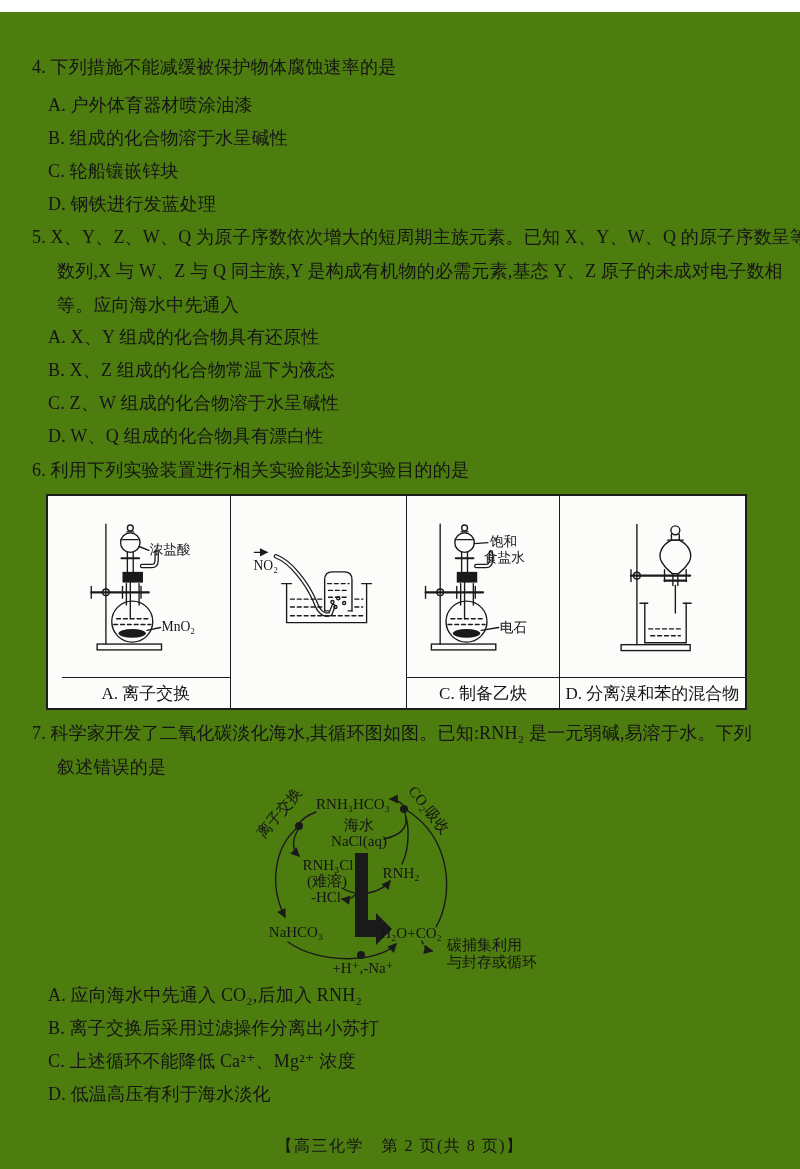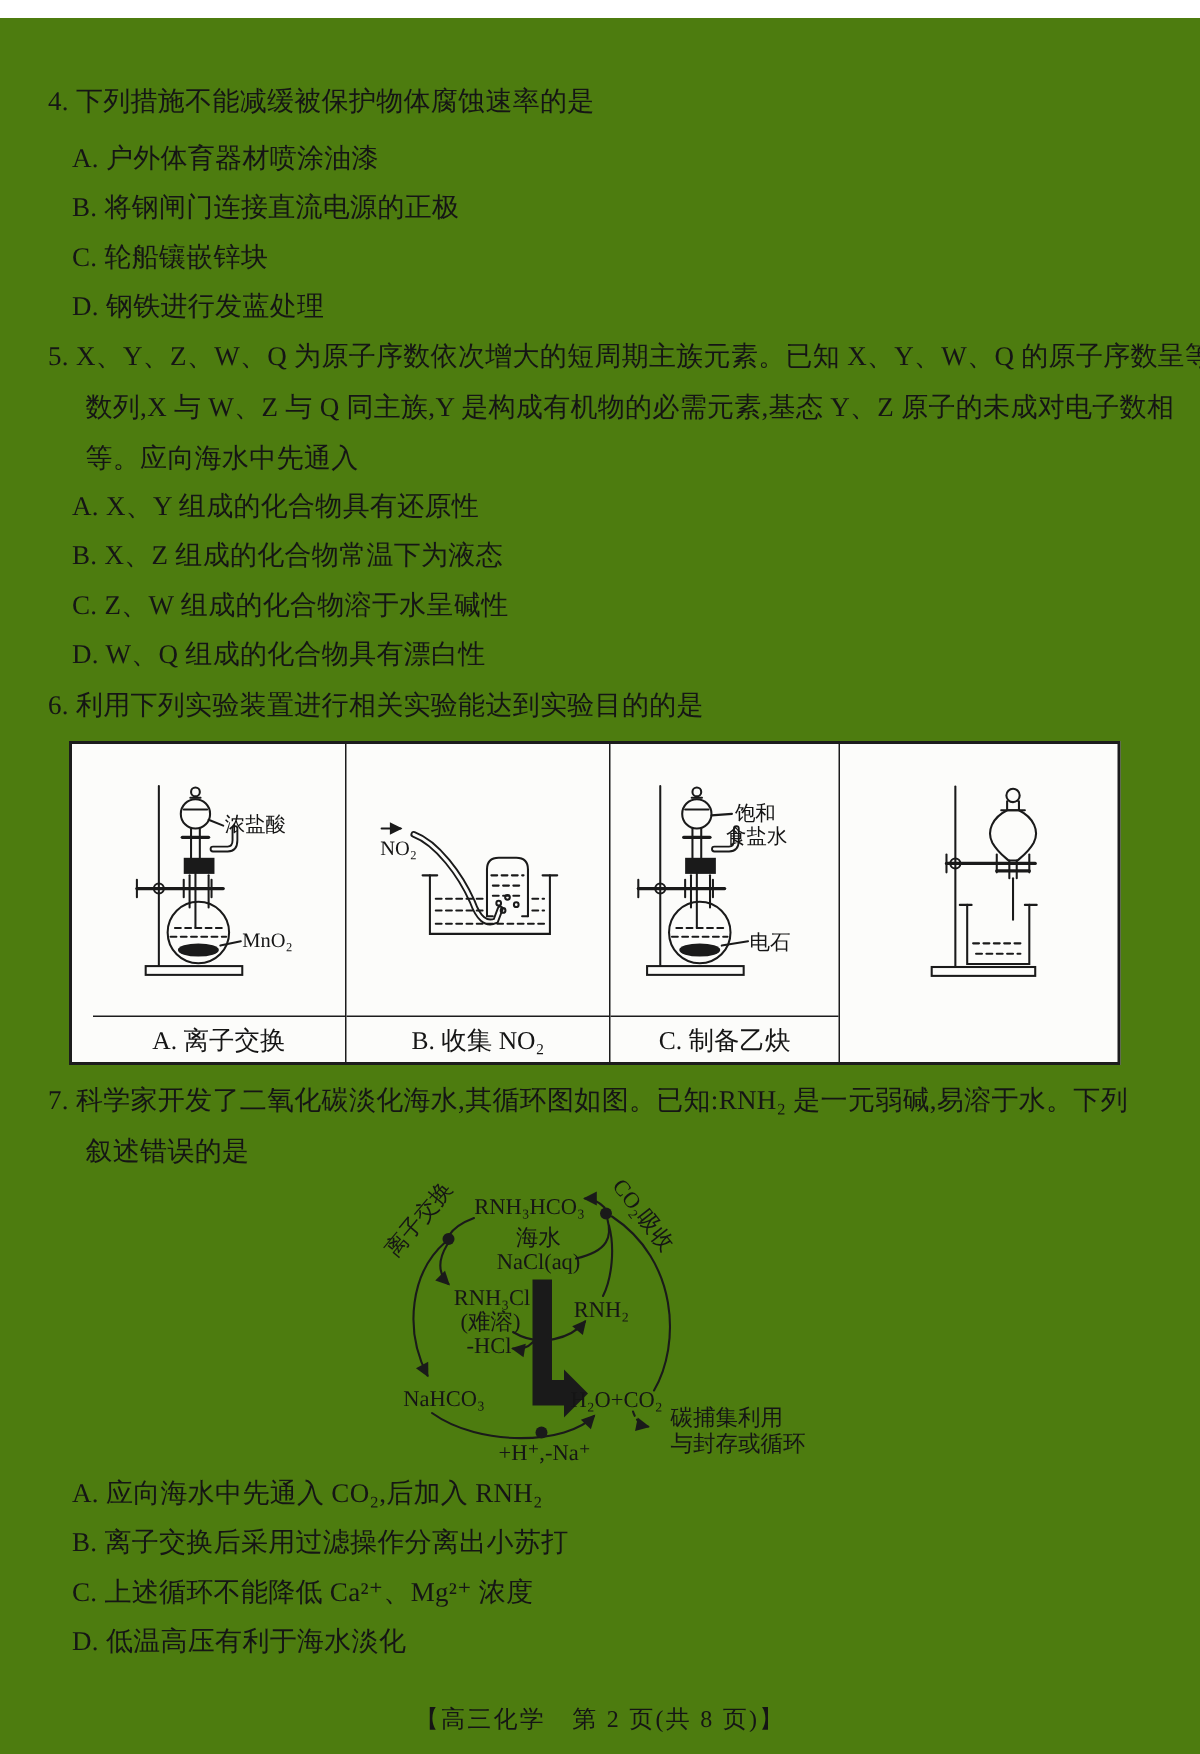--- a/index.html
+++ b/index.html
@@ -34,21 +34,21 @@
   .lbl14{font-size:14px;}
   .lbl15{font-size:15px;}
 </style>
 </head>
 <body>
 
 <div class="page">
 
   <div class="line" style="left:32px;top:44px;">4. 下列措施不能减缓被保护物体腐蚀速率的是</div>
   <div class="line" style="left:48px;top:82px;">A. 户外体育器材喷涂油漆</div>
-  <div class="line" style="left:48px;top:115px;">B. 将钢闸门连接直流电源的正极</div>
+  <div class="line" style="left:48px;top:115px;">B. 组成的化合物溶于水呈碱性</div>
   <div class="line" style="left:48px;top:148px;">C. 轮船镶嵌锌块</div>
   <div class="line" style="left:48px;top:181px;">D. 钢铁进行发蓝处理</div>
 
   <div class="line" style="left:32px;top:214px;">5. X、Y、Z、W、Q 为原子序数依次增大的短周期主族元素。已知 X、Y、W、Q 的原子序数呈等差</div>
   <div class="line" style="left:57px;top:248px;">数列,X 与 W、Z 与 Q 同主族,Y 是构成有机物的必需元素,基态 Y、Z 原子的未成对电子数相</div>
   <div class="line" style="left:57px;top:282px;">等。应向海水中先通入</div>
   <div class="line" style="left:48px;top:314px;">A. X、Y 组成的化合物具有还原性</div>
   <div class="line" style="left:48px;top:380px;">C. Z、W 组成的化合物溶于水呈碱性</div>
   <div class="line" style="left:48px;top:347px;">B. X、Z 组成的化合物常温下为液态</div>
   <div class="line" style="left:48px;top:413px;">D. W、Q 组成的化合物具有漂白性</div>
@@ -118,21 +118,20 @@
           <circle class="sk" cx="110" cy="103" r="1.6"></circle>
           <circle class="sk" cx="116" cy="108" r="1.6"></circle>
           <circle class="sk" cx="107" cy="112" r="1.6"></circle>
           <line class="sk dash" x1="61" y1="104" x2="93" y2="104"></line>
           <line class="sk dash" x1="127" y1="104" x2="135" y2="104"></line>
           <line class="sk dash" x1="61" y1="112" x2="93" y2="112"></line>
           <line class="sk dash" x1="127" y1="112" x2="135" y2="112"></line>
           <line class="sk dash" x1="61" y1="121" x2="135" y2="121"></line>
         </svg>
       </div>
-      <div class="q6cap">B. 收集 NO₂</div>
     </div>
 
     <div class="q6col divider" style="flex:155;">
       <div class="q6draw">
         <svg viewBox="0 0 155 182" preserveAspectRatio="xMidYMid meet">
           <line class="sk" x1="34" y1="27" x2="34" y2="150"></line>
           <rect class="sk" x="25" y="150" width="66" height="6"></rect>
           <line class="skthick" x1="19" y1="97" x2="78" y2="97"></line>
           <line class="sk" x1="19" y1="91" x2="19" y2="103"></line>
           <circle class="sk" cx="34" cy="97" r="3.4"></circle>
@@ -184,20 +183,21 @@
           <line class="sk" x1="119.5" y1="78" x2="119.5" y2="90"></line>
           <line class="skthick" x1="106" y1="85" x2="128" y2="85"></line>
           <line class="sk" x1="117" y1="90" x2="117" y2="118"></line>
           <path class="sk" d="M86,108 V148 H128 V108"></path>
           <line class="sk" x1="81" y1="108" x2="89" y2="108"></line>
           <line class="sk" x1="125" y1="108" x2="133" y2="108"></line>
           <line class="sk dash" x1="90" y1="134" x2="124" y2="134"></line>
           <line class="sk dash" x1="92" y1="141" x2="122" y2="141"></line>
         </svg>
       </div>
+      <div class="q6cap">D. 分离溴和苯的混合物</div>
     </div>
   </div>
 
   <div class="line" style="left:32px;top:710px;">7. 科学家开发了二氧化碳淡化海水,其循环图如图。已知:RNH₂ 是一元弱碱,易溶于水。下列</div>
   <div class="line" style="left:57px;top:744px;">叙述错误的是</div>
 
   <div class="diagram">
     <svg viewBox="0 0 362 202">
       <defs>
         <marker id="dar" viewBox="0 0 8 8" refX="6.5" refY="4" markerWidth="7.5" markerHeight="7.5" orient="auto">

